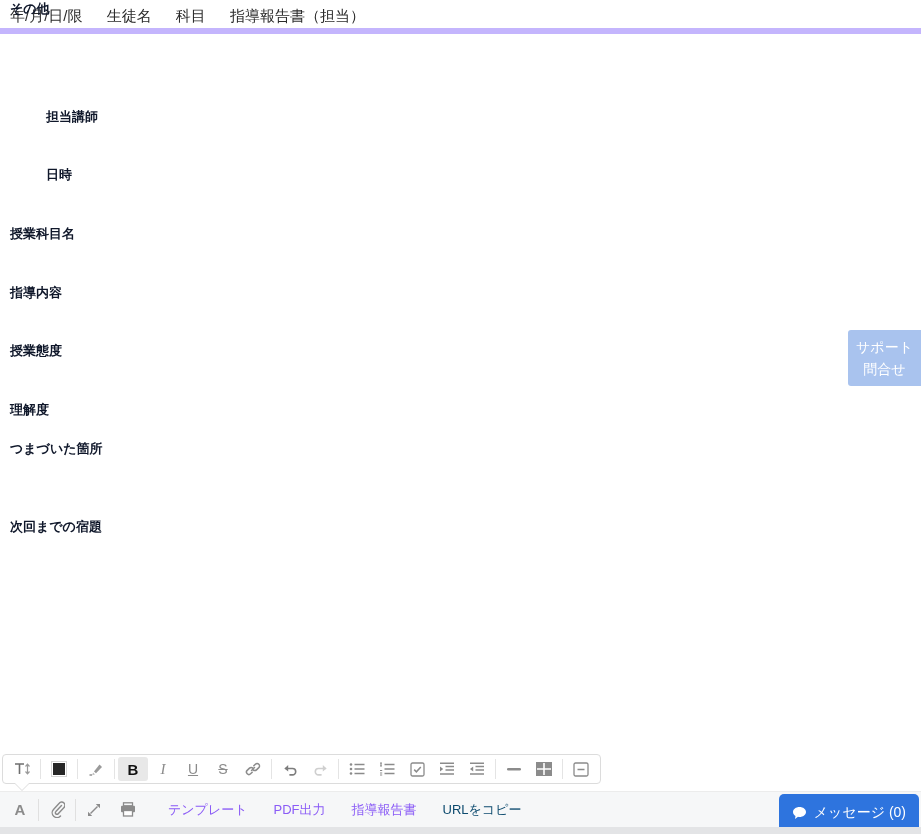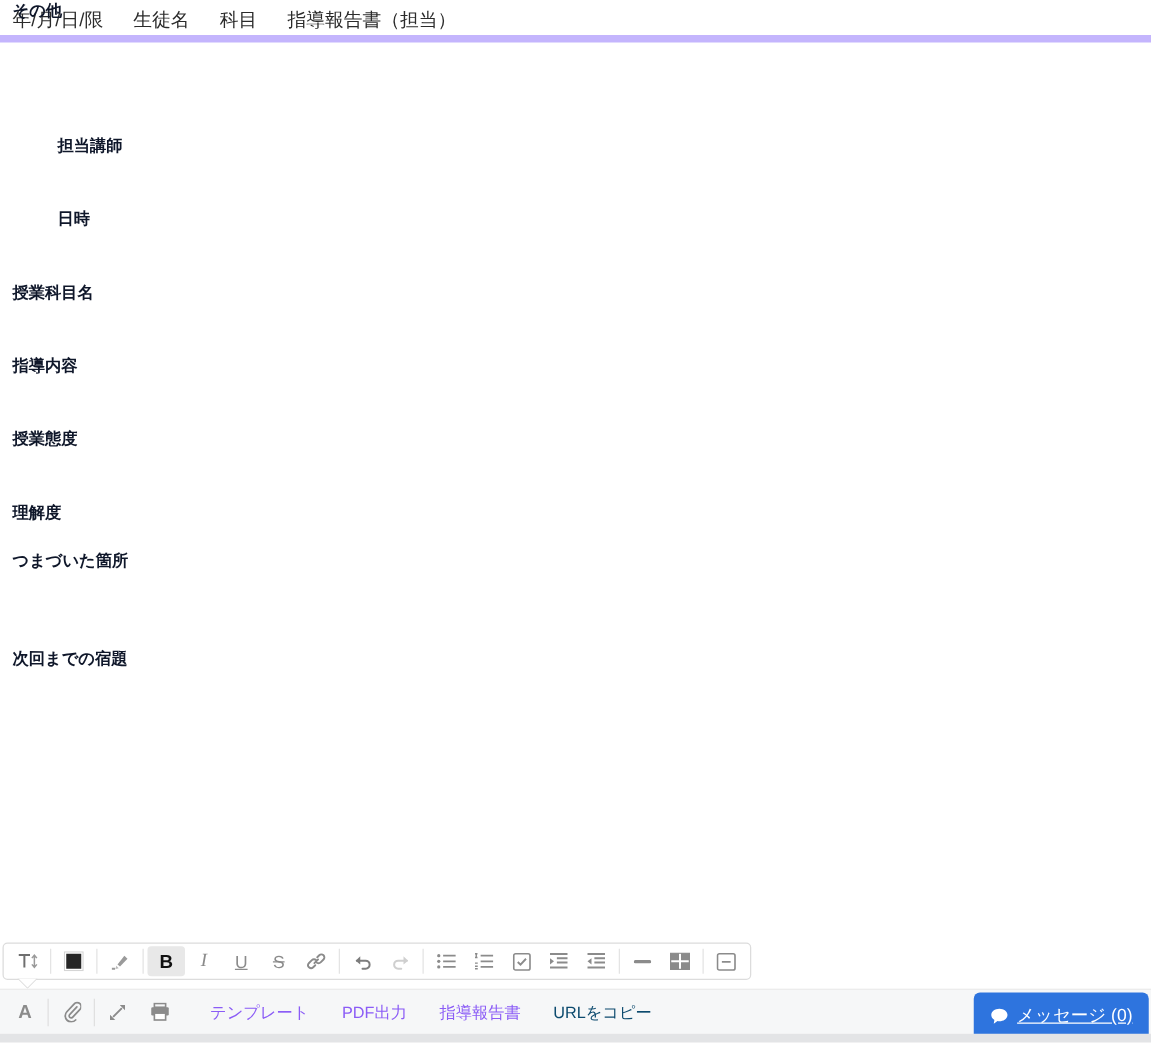--- a/index.html
+++ b/index.html
@@ -49,21 +49,21 @@
   .footer { position:absolute; left:0; top:791px; width:921px; height:36px; background:#f6f7f8;
             border-top:1px solid #ececec; display:flex; align-items:center; padding-left:6px; }
   .ft-btn { width:28px; height:26px; display:flex; align-items:center; justify-content:center;
             color:#8b8b8b; cursor:pointer; flex:0 0 auto; }
   .ft-divider { width:1px; height:22px; background:#e0e0e0; margin:0 4px; flex:0 0 auto; }
   .ft-glyph-a { font-size:15px; font-weight:700; color:#8b8b8b; }
   .ft-text { font-size:13px; color:#8b5cf6; margin-left:26px; cursor:pointer; white-space:nowrap; }
   .ft-text.link { color:#0c4a6e; }
   .msg-button { position:absolute; right:2px; top:2px; height:38px; background:#2e74de; color:#fff;
                 border:none; border-radius:5px; font-size:14px; padding:0 13px; display:flex;
-                align-items:center; gap:7px; cursor:pointer; font-family:inherit;text-decoration:underline; }
+                align-items:center; gap:7px; cursor:pointer; font-family:inherit; }
   .bottom-strip { position:absolute; left:0; top:827px; width:921px; height:7px; background:#e3e4e6; }
 
   svg { display:block; }
 </style>
 </head>
 <body>
 
 <div class="page">
 
   <div class="header">
@@ -76,20 +76,24 @@
   <div class="form-label">担当講師</div>
   <div class="form-label">日時</div>
   <div class="form-label">授業科目名</div>
   <div class="form-label">指導内容</div>
   <div class="form-label">授業態度</div>
   <div class="form-label">理解度</div>
   <div class="form-label">つまづいた箇所</div>
   <div class="form-label">次回までの宿題</div>
   <div class="form-label">その他</div>
 
+  <div class="support-tab">
+    <div>サポート</div>
+    <div>問合せ</div>
+  </div>
 
   <div class="toolbar">
     <div class="tb-btn">
       <svg width="18" height="16" viewBox="0 0 18 16">
         <path d="M2 3h9M6.5 3v10" stroke="#6f6f6f" stroke-width="1.6" fill="none"></path>
         <path d="M14.5 3.5v9M12.5 5.5l2-2.3 2 2.3M12.5 10.5l2 2.3 2-2.3" stroke="#9a9a9a" stroke-width="1.2" fill="none"></path>
       </svg>
     </div>
     <div class="tb-divider"></div>
     <div class="tb-btn">

